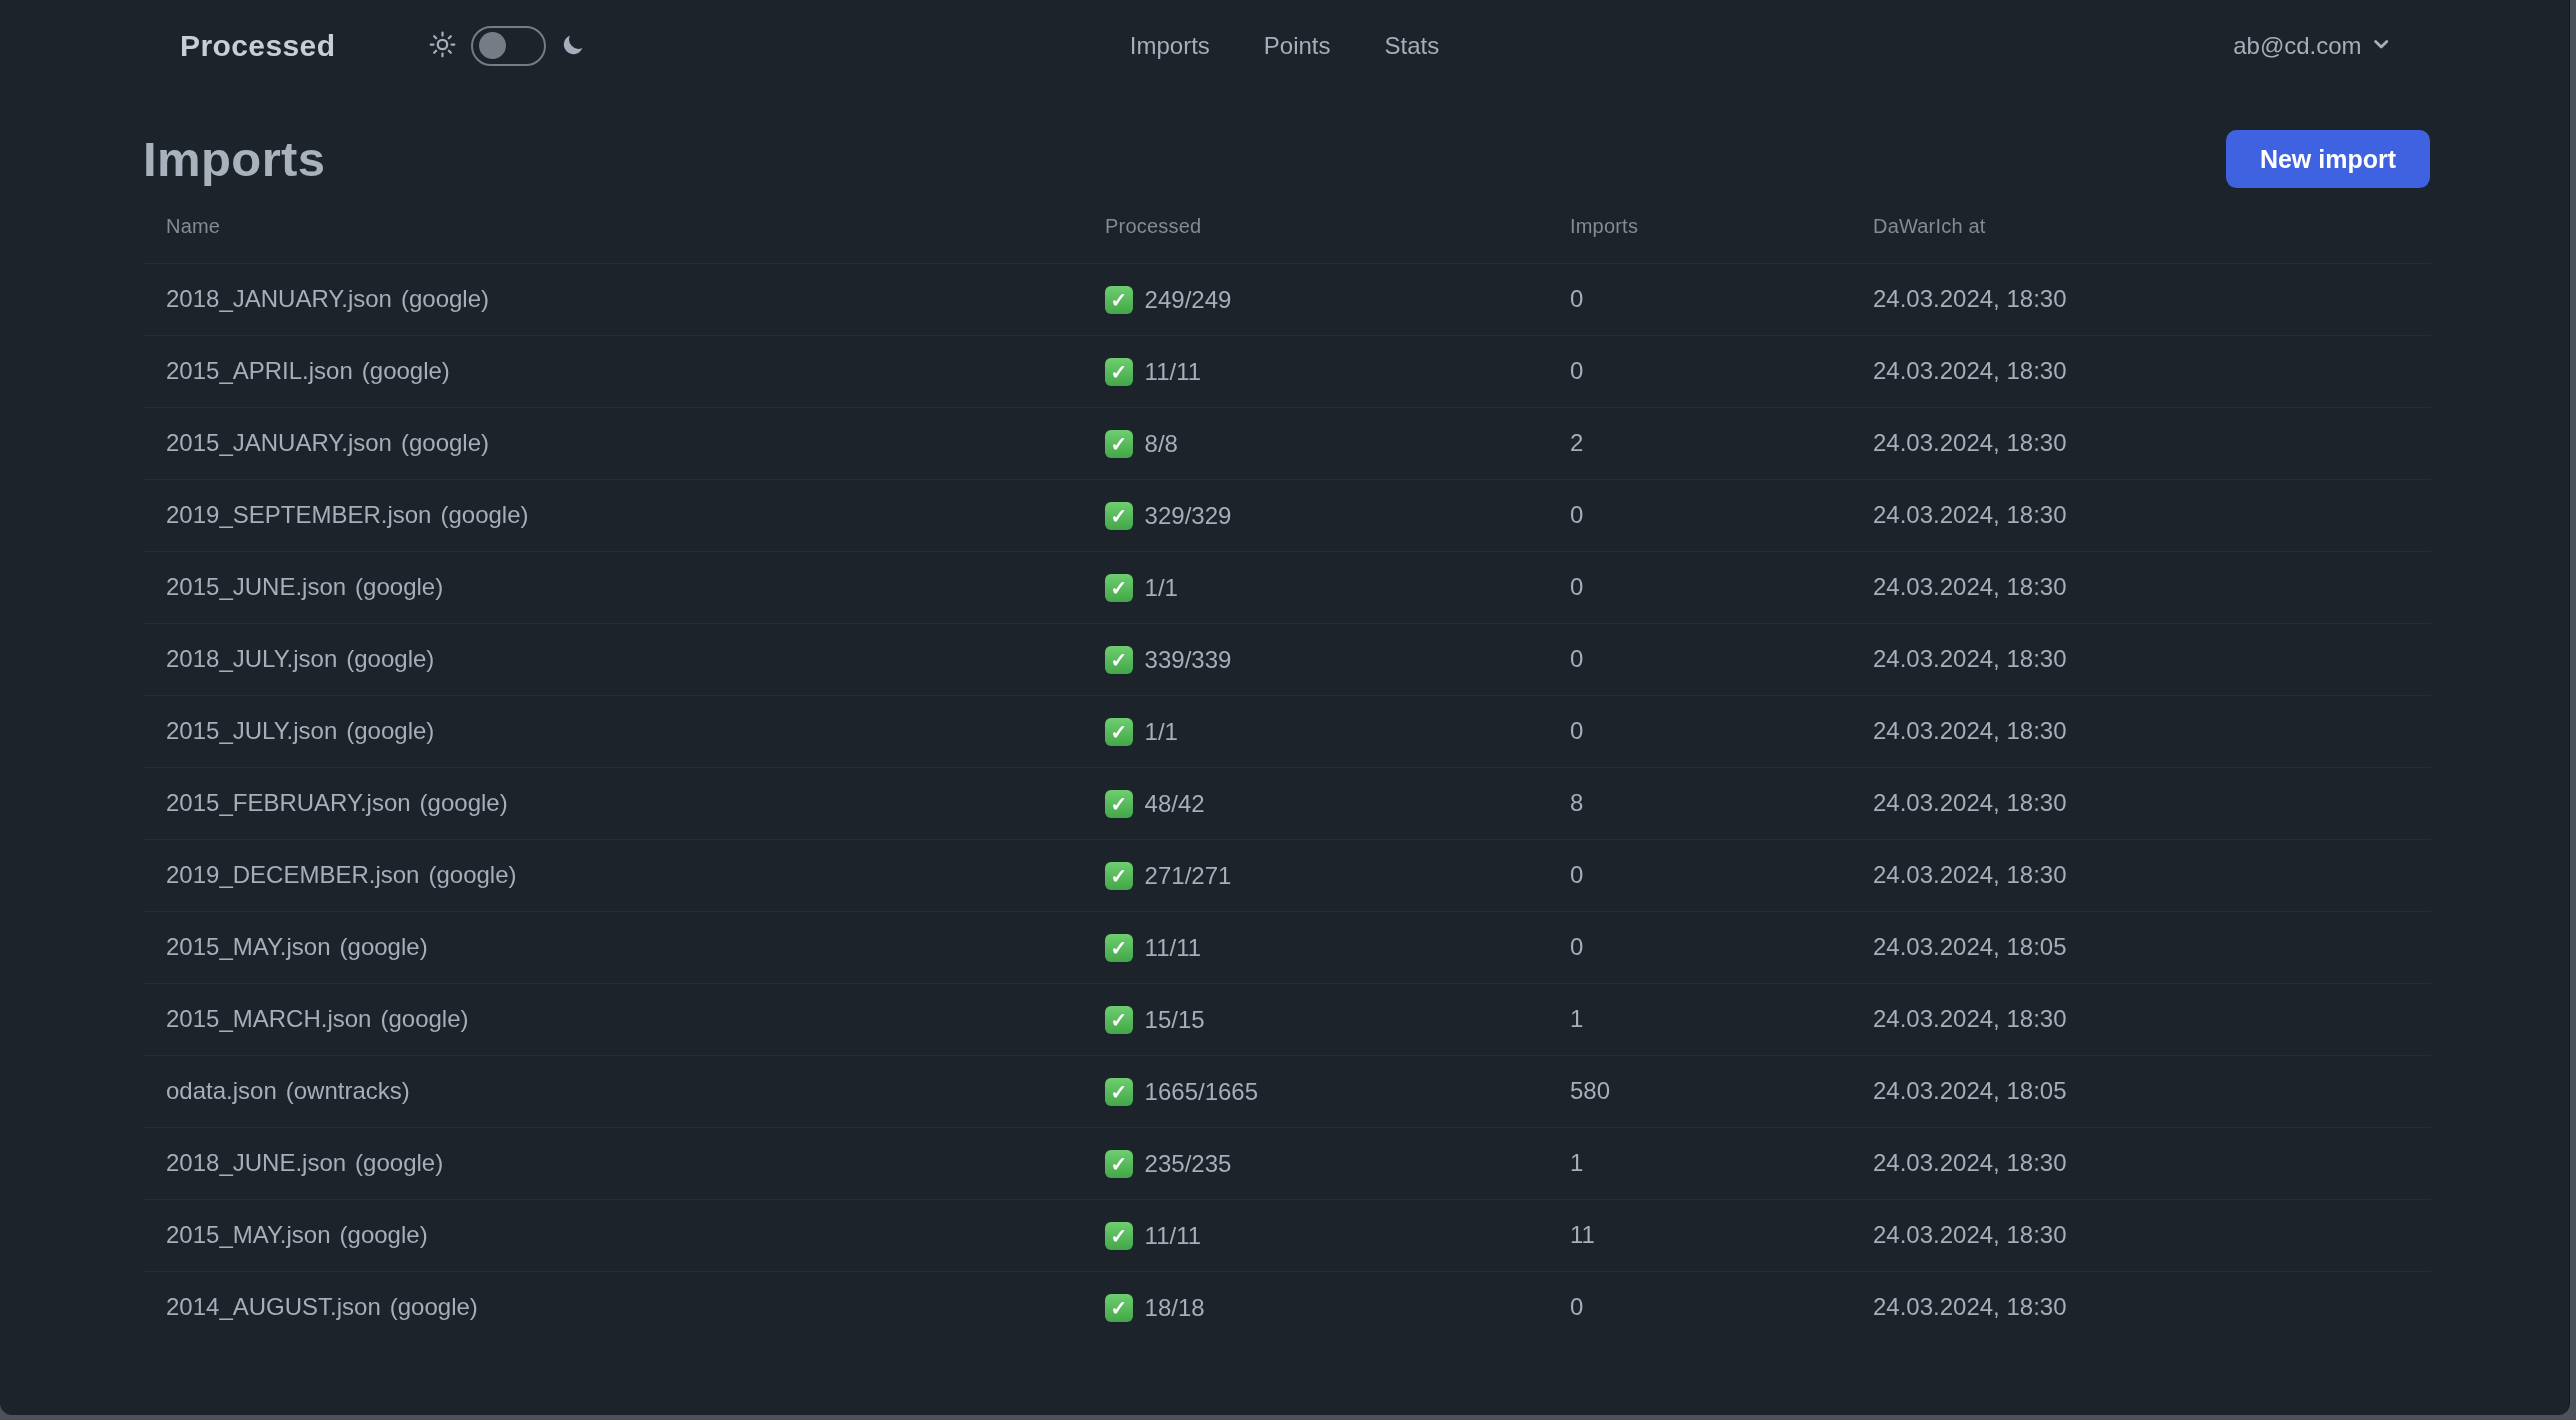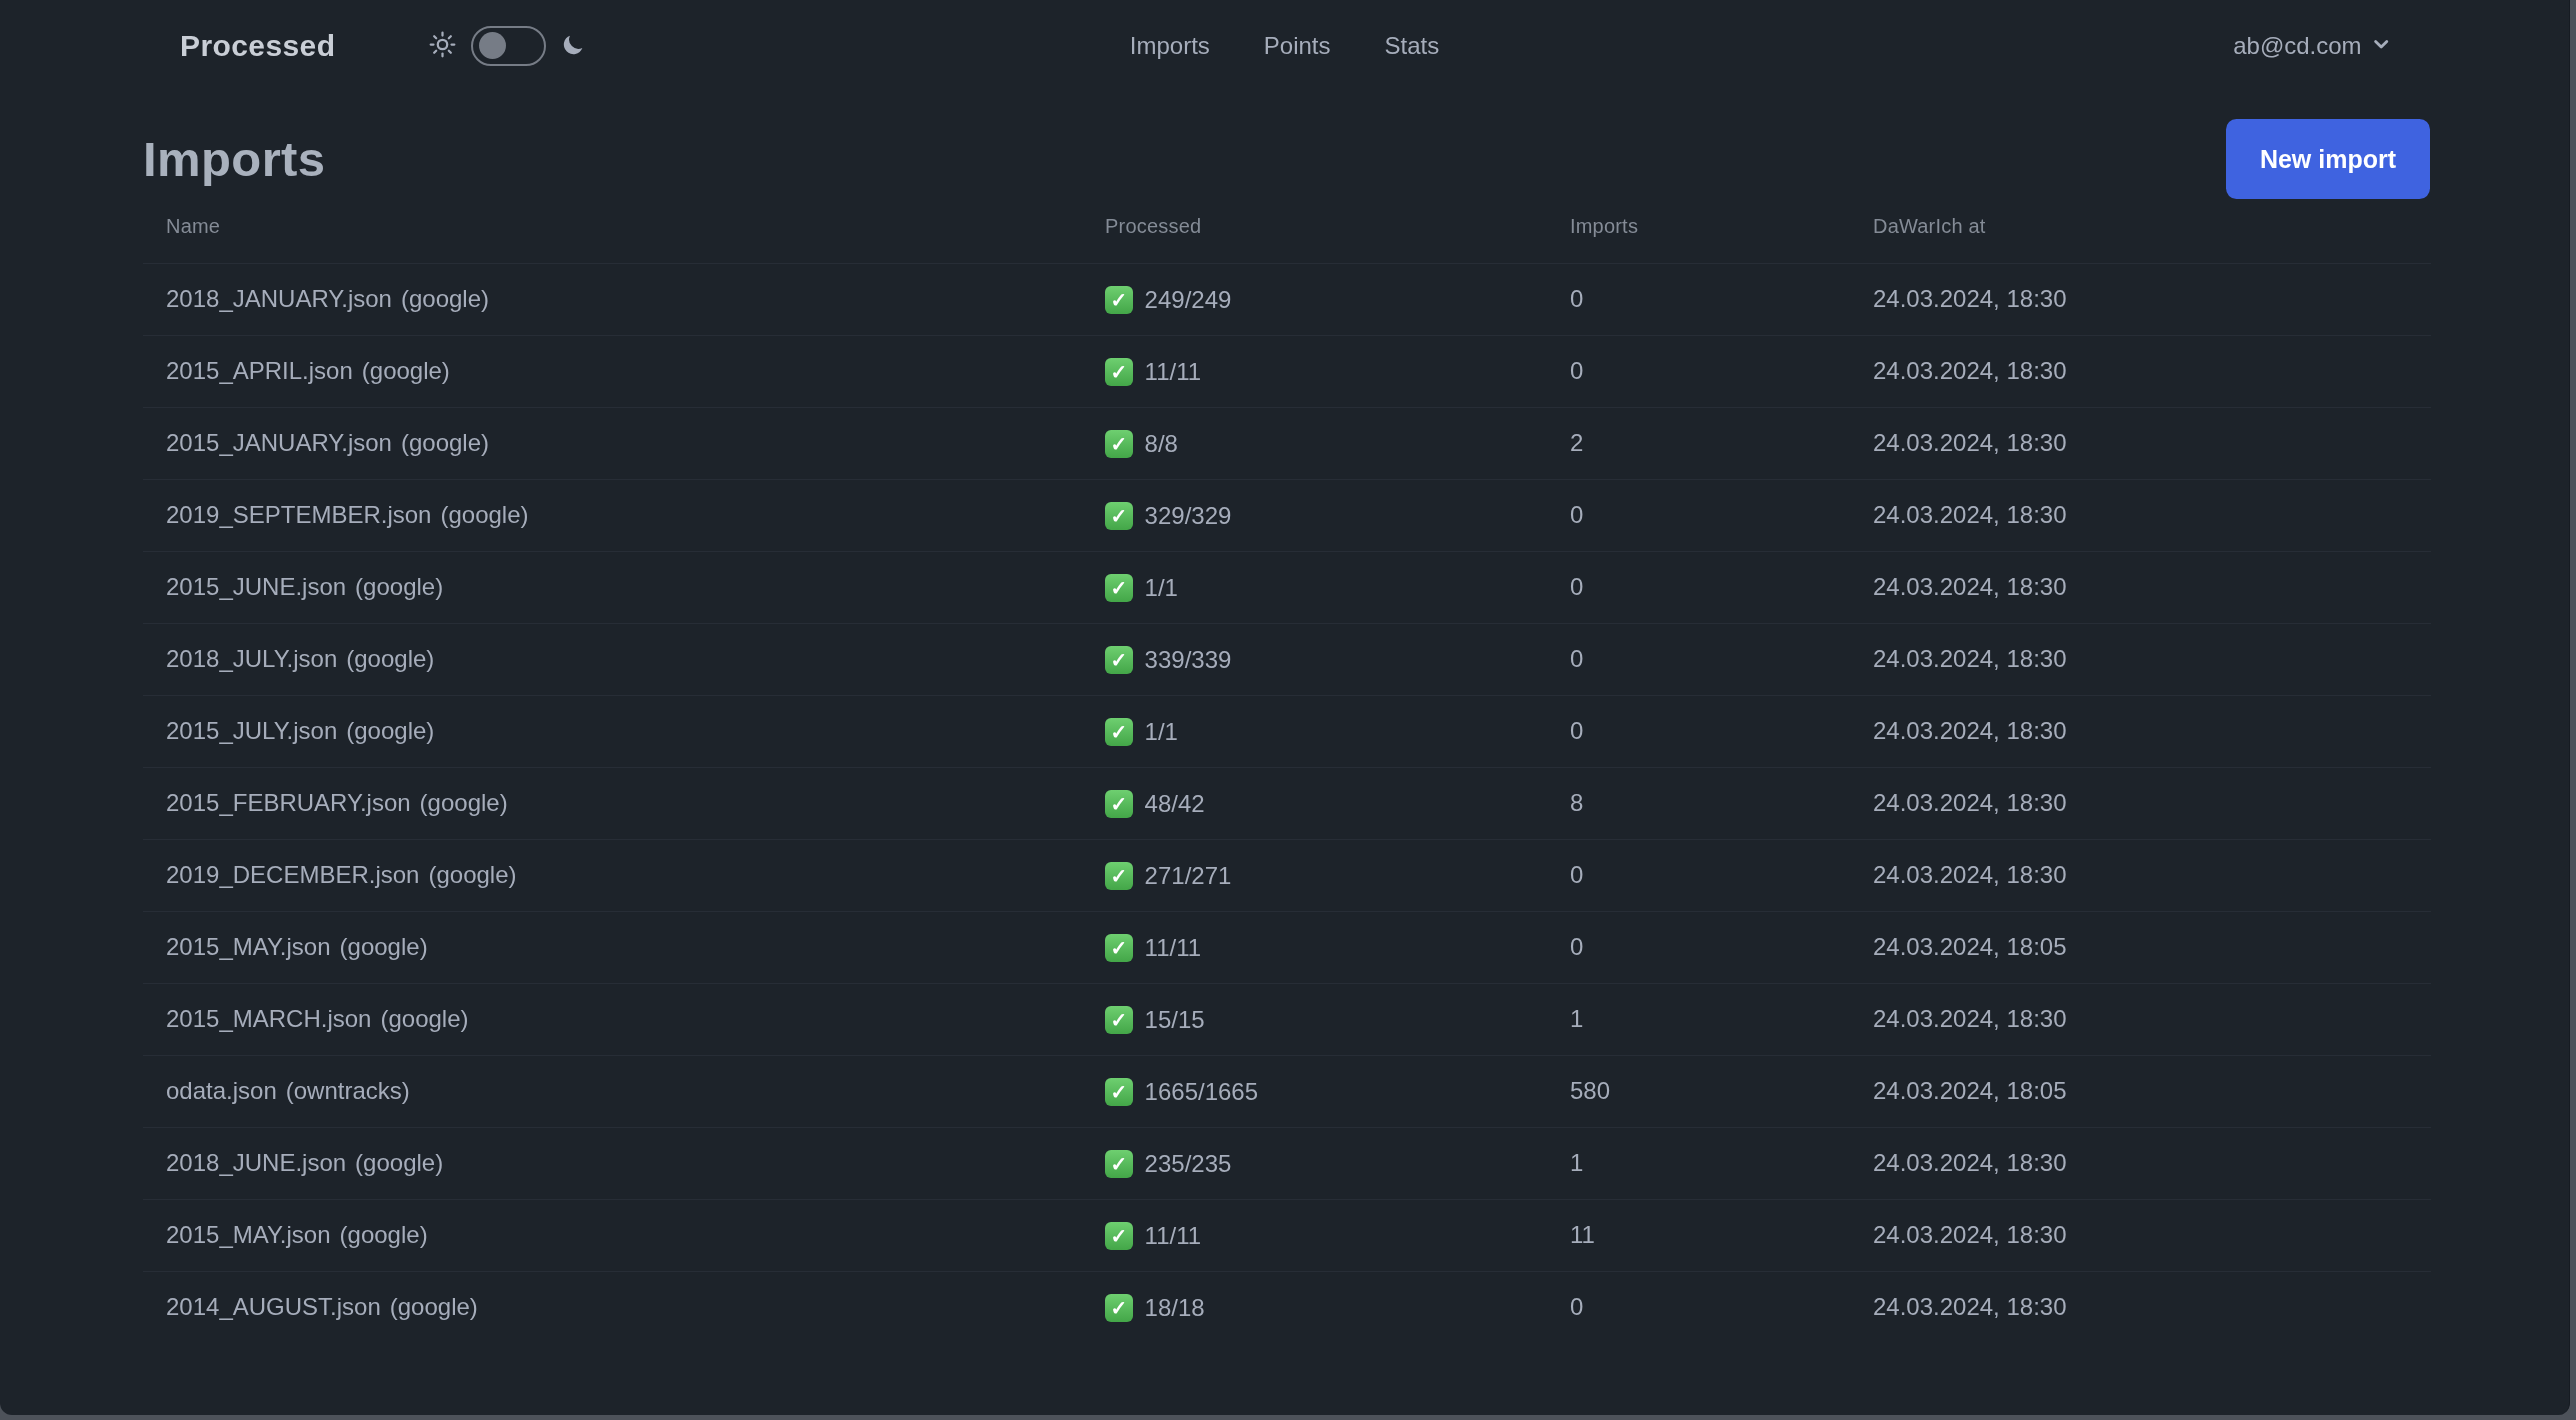--- a/index.html
+++ b/index.html
@@ -37,21 +37,21 @@
   .nav-link { font-size:24px; color:var(--text,#a6adbb); cursor:pointer; white-space:nowrap; }
 
   .account { margin-left:auto; margin-right:177px; display:flex; align-items:center; gap:8px; cursor:pointer; }
   .account-email { font-size:24px; color:var(--text,#a6adbb); }
 
   
   .main { padding:0 139px 0 143px; }
   .page-header { margin-top:33px; height:70px; display:flex; align-items:center; justify-content:space-between; }
   .page-title { font-size:49px; font-weight:700; color:#a9b1bd; letter-spacing:0.4px; }
   .new-import-btn {
-    height:80px; padding:8px 34px; border:none; border-radius:10.4px;
+    height:58px; padding:8px 34px; border:none; border-radius:10.4px;
     background:var(--accent,#3f63e0); color:#ffffff;
     font-family:inherit; font-size:25px; font-weight:700; cursor:pointer;
   }
 
   
   table { width:100%; border-collapse:collapse; table-layout:fixed; margin-top:4.5px; }
   col.c1{width:939px;} col.c2{width:465px;} col.c3{width:303px;} col.c4{width:581px;}
   th {
     text-align:left; padding:16.4px 0 25px 23px;
     font-size:20px; font-weight:400; color:var(--muted,#848b96); letter-spacing:0.2px;

